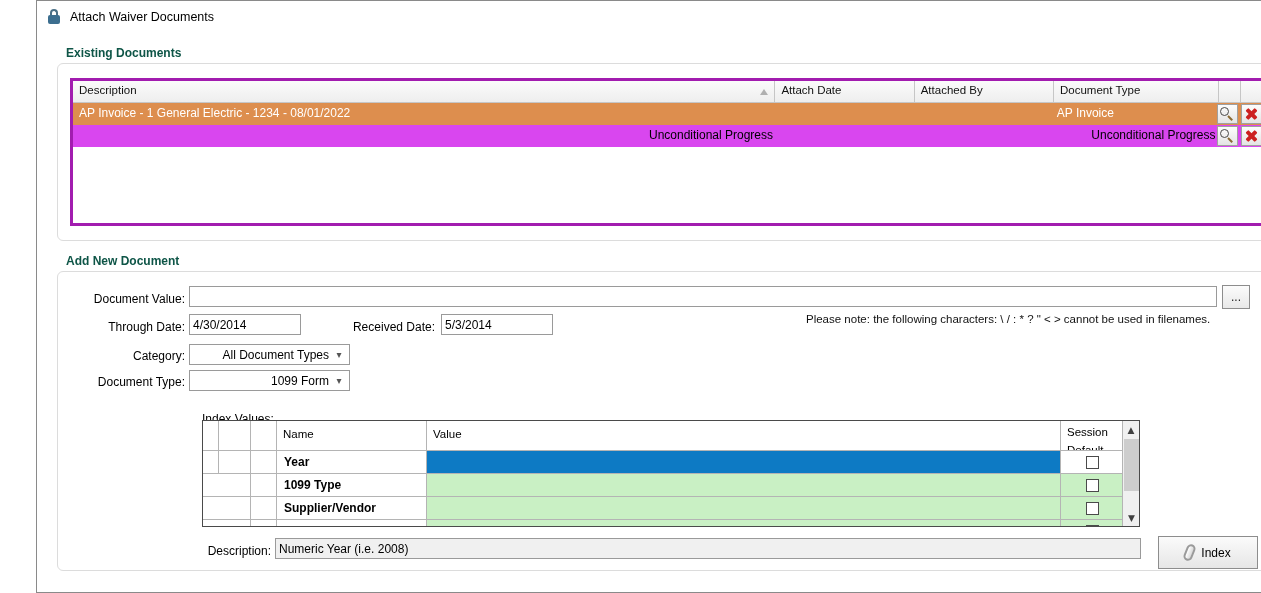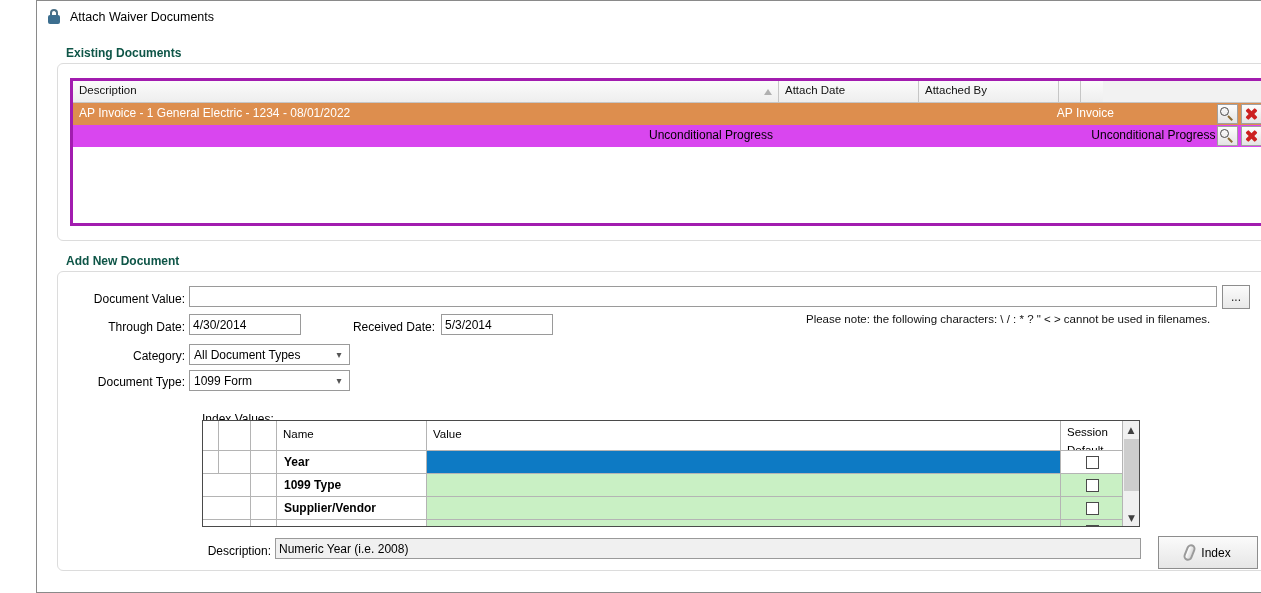--- a/index.html
+++ b/index.html
@@ -235,21 +235,21 @@
     position: absolute;
     box-sizing: border-box;
     border: 1px solid #9a9a9a;
     background: #ffffff;
     font-size: 12px;
     color: #000;
     display: flex;
     align-items: center;
     cursor: pointer;
   }
-  .combo span.val { padding-left: 4px; flex: 1; white-space: nowrap; overflow: hidden; }
+  .combo span.val { padding-left: 4px; flex: 1; white-space: nowrap; overflow: hidden; text-align: right; }
   .chev {
     width: 20px;
     display: flex;
     align-items: center;
     justify-content: center;
     color: #555;
     font-size: 10px;
     font-family: "DejaVu Sans", sans-serif;
   }
   .dots-btn {
@@ -411,20 +411,21 @@
 
     <div class="docs-grid">
 
       <div class="docs-header">
         <div class="hc" style="width:706px">
           <span>Description</span>
           <span class="sort-asc"></span>
         </div>
         <div class="hc" style="width:140px">Attach Date</div>
         <div class="hc" style="width:140px">Attached By</div>
+        <div class="hc" style="width:166px">Document Type</div>
         <div class="hc" style="width:22px"></div>
         <div class="hc" style="width:22px;border-right:none"></div>
       </div>
 
       <div class="docs-row sel">
         <div class="dc" style="width:706px">AP Invoice - 1 General Electric - 1234 - 08/01/2022</div>
         <div class="dc" style="width:140px"></div>
         <div class="dc" style="width:140px"></div>
         <div class="dc" style="width:166px">AP Invoice</div>
         <div class="icon-cell">

